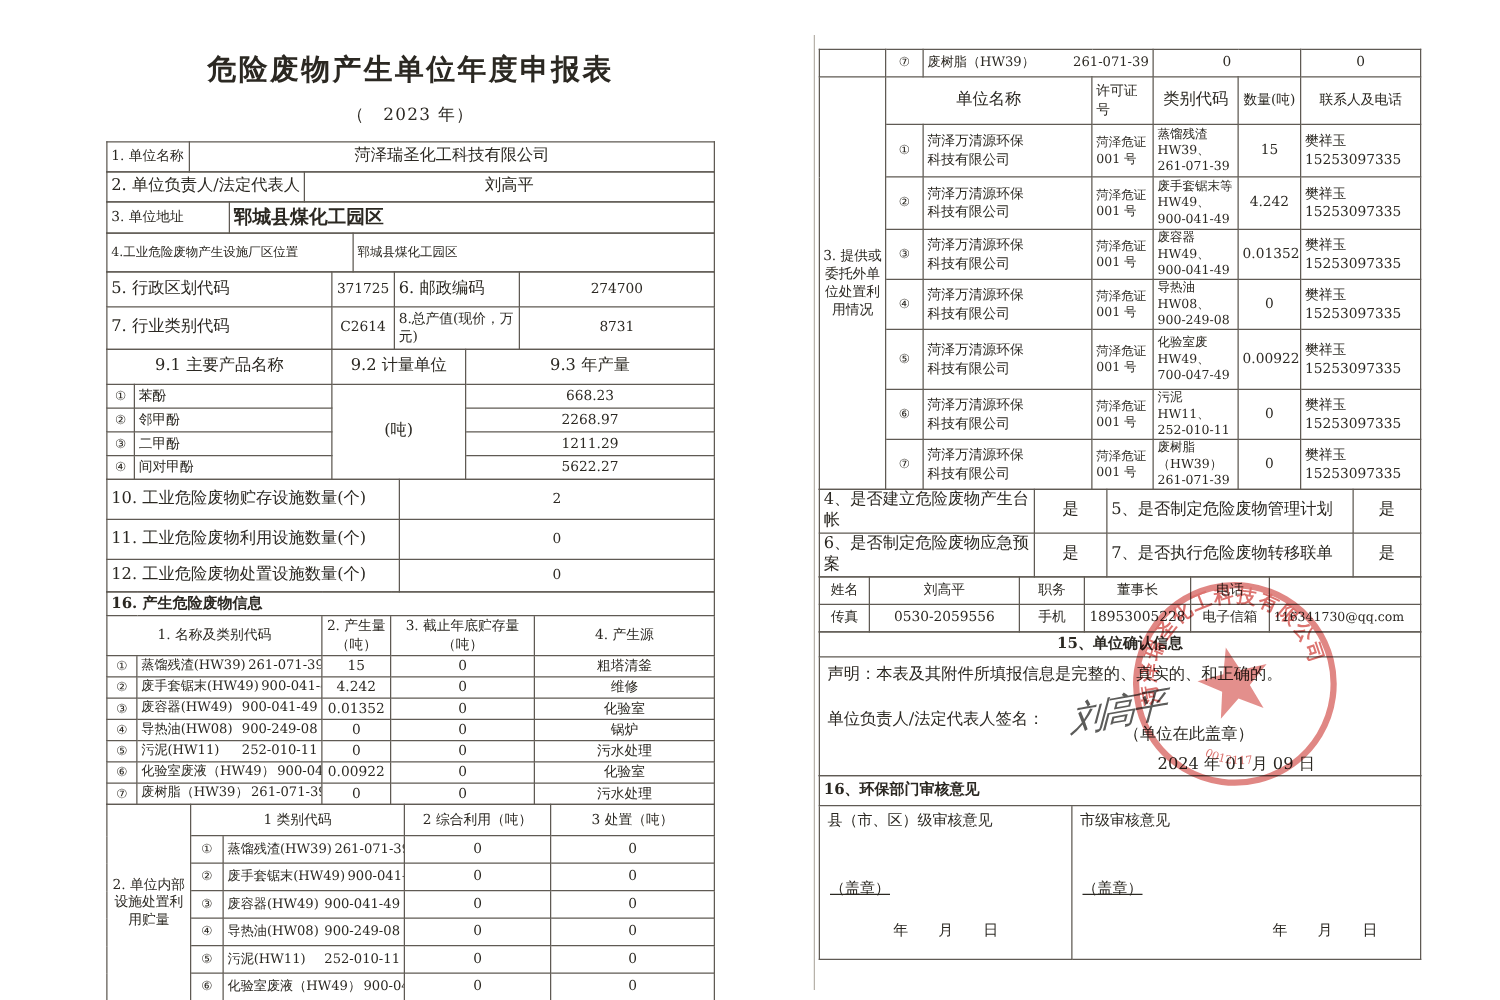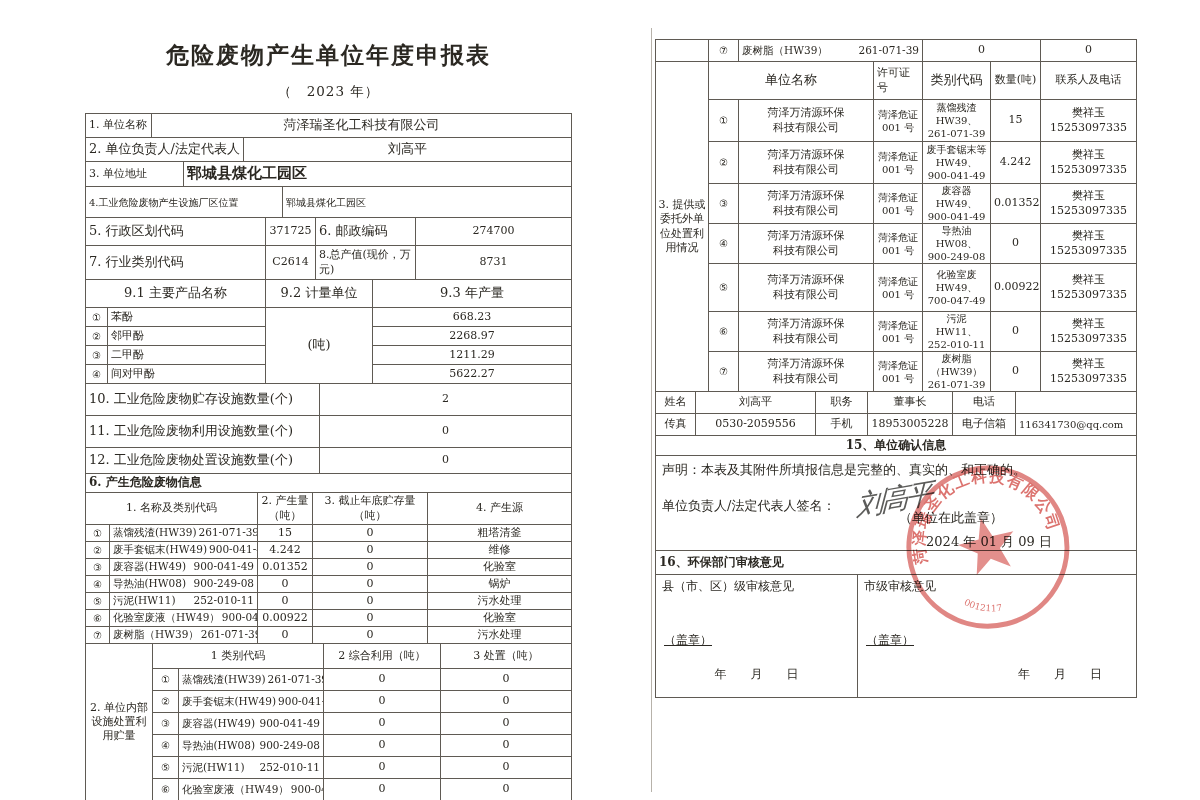--- a/index.html
+++ b/index.html
@@ -15,21 +15,21 @@
   .pr{left:655px;top:40px;width:482px;}
   .title{font-size:23px;font-weight:700;letter-spacing:2px;text-align:center;margin:10px 0 12px;}
   .yearline{font-size:13.5px;text-align:center;margin-bottom:13px;letter-spacing:1px;}
   table{border-collapse:collapse;table-layout:fixed;width:100%;margin-top:-1px;}
   td{border:1px solid #5f5a53;padding:0 3px;font-size:11.5px;line-height:1.3;vertical-align:middle;overflow:hidden;}
   .c{text-align:center;}
   .f10{font-size:10px;}
   .f11{font-size:11px;}
   .f13{font-size:13px;}
   .f15{font-size:15px;font-weight:700;}
-  .pre{white-space:pre-line;text-align:center;margin-left:40px;}
+  .pre{white-space:pre-line;text-align:left;margin-left:40px;}
   .split{display:flex;justify-content:space-between;align-items:center;gap:2px;}
   .split span{white-space:nowrap;font-size:10.5px;}
   .sect{font-weight:700;font-size:12px;}
   .relcell{position:relative;padding:0;}
   .abs{position:absolute;}
   
   .sig{
     font-size:28px;font-style:italic;color:#40403e;
     transform:rotate(-10deg) skewX(-12deg);letter-spacing:-3px;opacity:.85;
     font-family:"DejaVu Serif","Liberation Serif",serif;
@@ -184,21 +184,21 @@
   <table>
     <colgroup>
         <col style="width:24px">
         <col style="width:148px">
         <col style="width:55px">
         <col style="width:115px">
         <col>
       </colgroup>
     <tbody>
         <tr style="height:19px">
-      <td colspan="5" class="sect">6. 产生危险废物信息</td>
+      <td colspan="5" class="sect">16. 产生危险废物信息</td>
     </tr>
     <tr style="height:32px">
       <td class="c f11" colspan="2">1. 名称及类别代码</td>
       <td class="c f11">2. 产生量（吨）</td>
       <td class="c f11">3. 截止年底贮存量（吨）</td>
       <td class="c f11">4. 产生源</td>
     </tr>
     <tr style="height:17px">
       <td class="c f10">①</td>
       <td>
@@ -487,20 +487,42 @@
 001 号</td>
       <td class="pre f10">废树脂（HW39）
 261-071-39</td>
       <td class="c f11">0</td>
       <td class="pre f11">樊祥玉
 15253097335</td>
     </tr>
   </tbody>
     </table>
 
+  <table>
+    <colgroup>
+        <col style="width:172px">
+        <col style="width:58px">
+        <col style="width:197px">
+        <col>
+      </colgroup>
+    <tbody>
+        <tr style="height:28px">
+      <td class="f13">4、是否建立危险废物产生台帐</td>
+      <td class="c f13">是</td>
+      <td class="f13">5、是否制定危险废物管理计划</td>
+      <td class="c f13">是</td>
+    </tr>
+    <tr style="height:28px">
+      <td class="f13">6、是否制定危险废物应急预案</td>
+      <td class="c f13">是</td>
+      <td class="f13">7、是否执行危险废物转移联单</td>
+      <td class="c f13">是</td>
+    </tr>
+  </tbody>
+    </table>
 
   <table>
     <colgroup>
         <col style="width:40px">
         <col style="width:120px">
         <col style="width:52px">
         <col style="width:85px">
         <col style="width:63px">
         <col>
       </colgroup>

